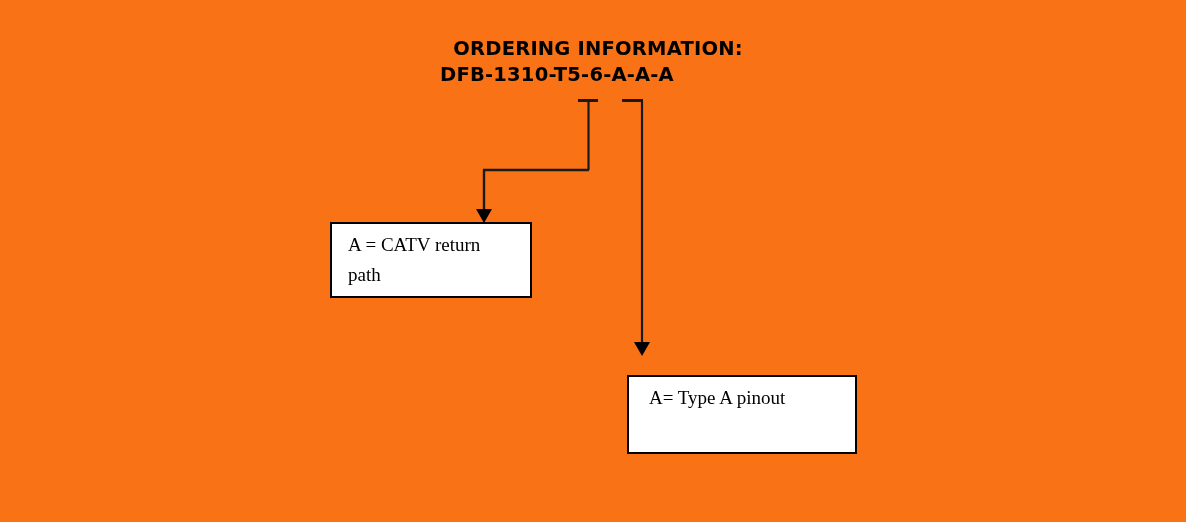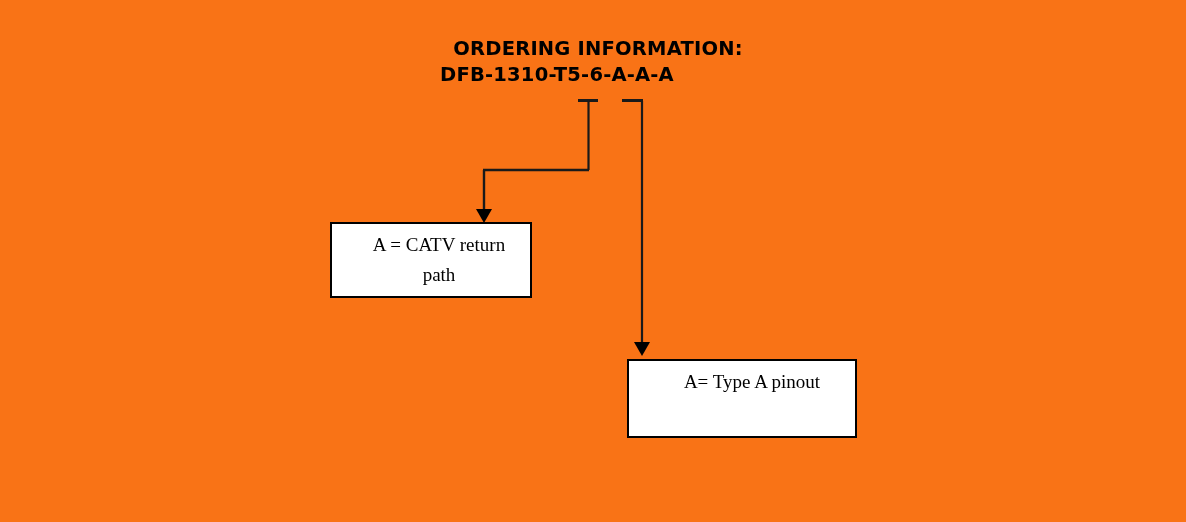--- a/index.html
+++ b/index.html
@@ -58,32 +58,31 @@
     background: #ffffff;
     font-family: "Liberation Serif", "DejaVu Serif", serif;
     font-size: 19px;
     color: #000000;
     line-height: 30px;
   }
   .callout-text {
     display: block;
     padding: 6px 0 0 16px;
     white-space: pre-line;
-    text-align: center;
   }
 
   #box-catv {
     left: 330px;
     top: 222px;
     width: 202px;
     height: 76px;
   }
   #box-pinout {
     left: 627px;
-    top: 359px;
+    top: 375px;
     width: 230px;
     height: 79px;
   }
   #box-pinout .callout-text {
     padding-left: 20px;
   }
 </style>
 </head>
 <body>
 

